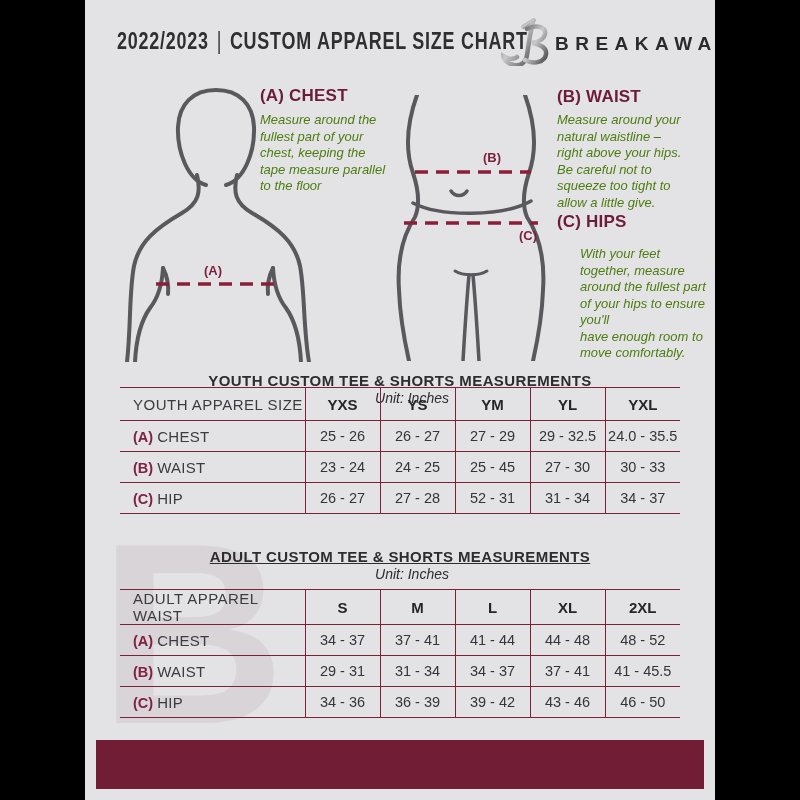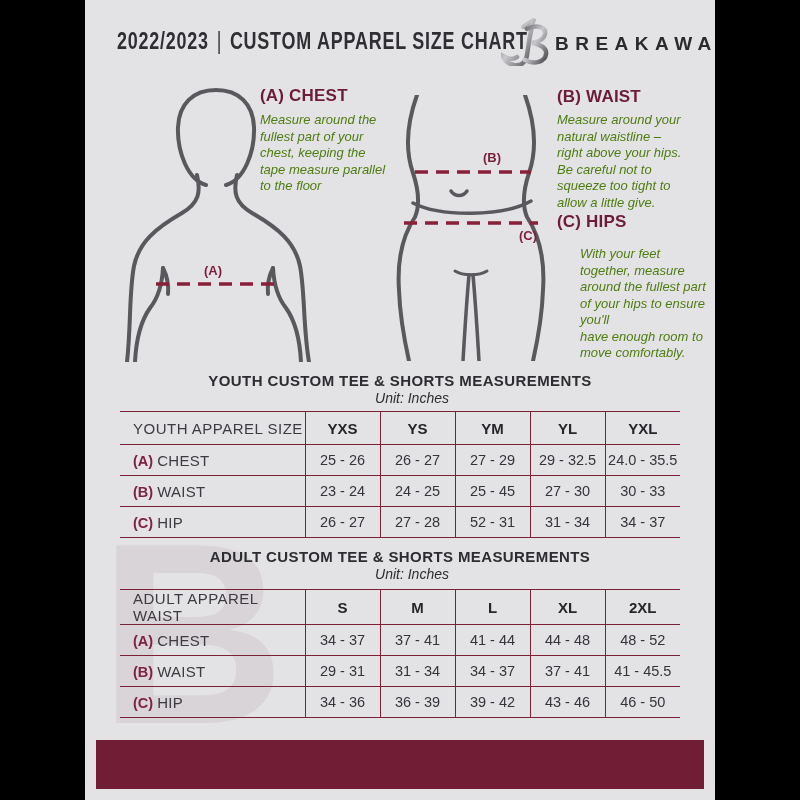--- a/index.html
+++ b/index.html
@@ -51,34 +51,34 @@
   }
   #chest-head  { left:175px; top:86px; }
   #chest-body  { left:175px; top:112px; width:150px; }
   #waist-head  { left:472px; top:87px; }
   #waist-body  { left:472px; top:112px; width:155px; }
   #hips-head   { left:472px; top:212px; }
   #hips-body   { left:472px; top:246px; width:158px;margin-left:23px; }
   
   .section-title {
     position:absolute; left:0; width:630px; text-align:center;
-    font-size:15px; font-weight:bold; color:#2d2d31; letter-spacing:.4px;
+    font-size:15px; font-weight:bold; color:#2d2d31; letter-spacing:.4px;text-decoration:underline;
   }
   .section-unit {
     position:absolute; left:12px; width:630px; text-align:center;
     font-size:14px; font-style:italic; color:#2d2d31;
   }
   #youth-title { top:372px; } #youth-unit { top:390px; }
   #adult-title { top:548px; } #adult-unit { top:566px; }
   
   .size-table {
     position:absolute; left:35px; width:560px;
     border-collapse:collapse; table-layout:fixed; z-index:2;
   }
-  #youth-table { top:411px; } #adult-table { top:589px; }
+  #youth-table { top:387px; } #adult-table { top:589px; }
   .size-table col.c0 { width:185px; }
   .size-table col.cn { width:75px; }
   .size-table tr { height:31px; border-top:1.6px solid #7d2137; }
   .size-table tr.head { height:33px; }
   .size-table tr:last-child { border-bottom:1.6px solid #7d2137; }
   .size-table th, .size-table td {
     border-left:1.6px solid #7d2137; text-align:center;
     font-weight:normal; color:#34343a; background:transparent;
   }
   .size-table th:first-child, .size-table td:first-child {

